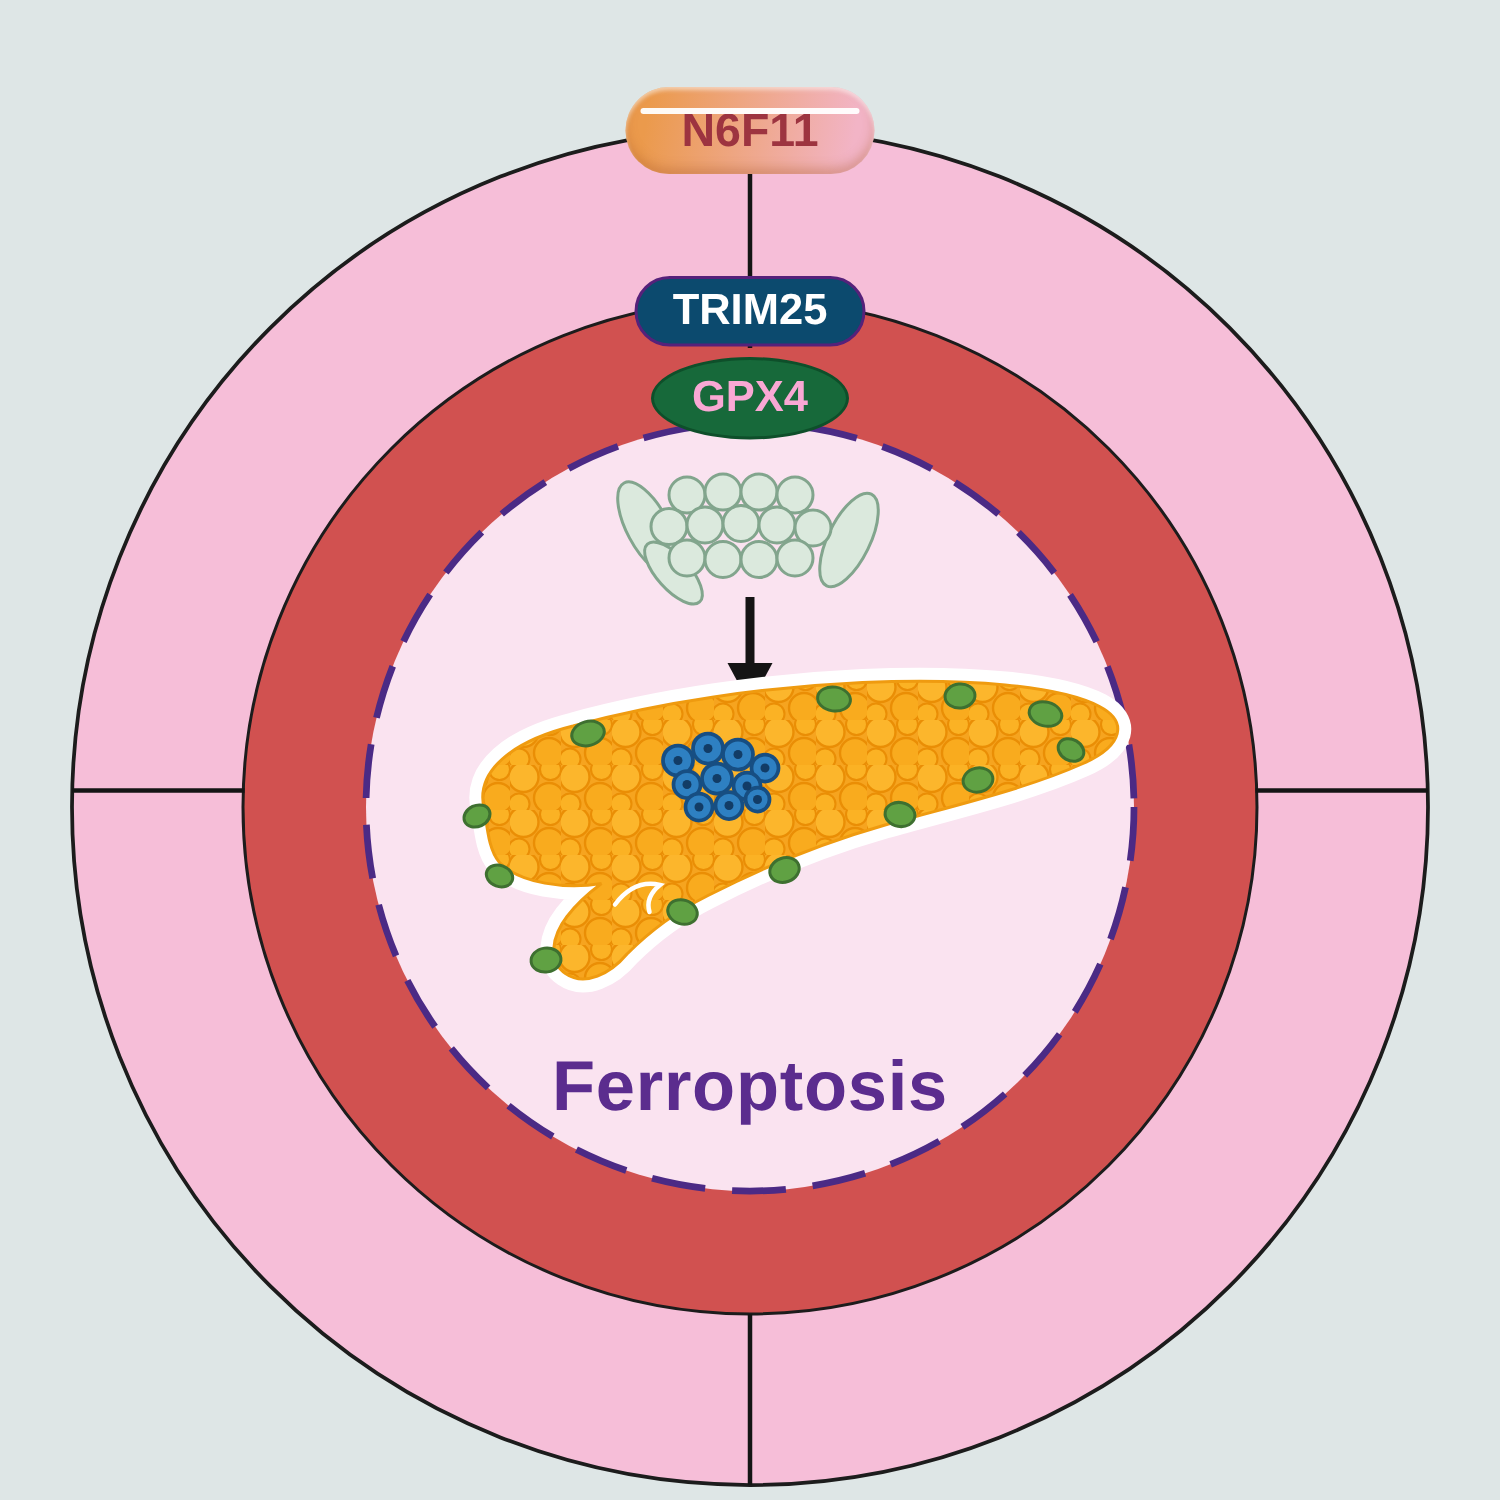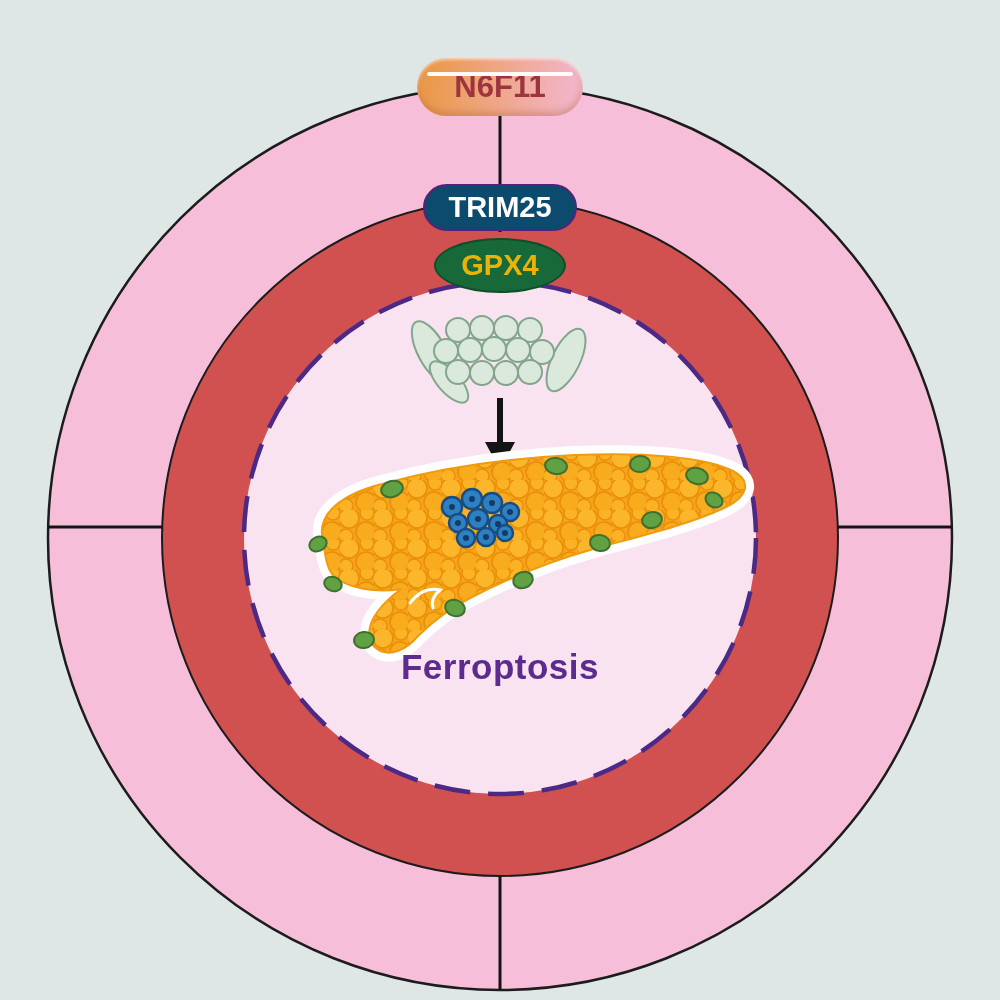--- a/index.html
+++ b/index.html
@@ -23,25 +23,25 @@
   #n6f11 .shine{
     position:absolute;top:14px;left:10px;right:10px;height:4px;border-radius:2px;
     background:rgba(255,255,255,.95);
   }
   #trim25{
     left:423px;top:184px;width:154px;height:47px;border-radius:24px;
     background:#0c4a6e;border:2px solid #56217a;color:#fff;font-size:29px;
   }
   #gpx4{
     left:434px;top:238px;width:132px;height:55px;border-radius:50%;
-    background:#17693a;border:2px solid #0e4f2a;color:#eab308;font-size:29px;
+    background:#17693a;border:2px solid #0e4f2a;color:#f9a8d4;font-size:29px;
   }
   #ferroptosis{
-    position:absolute;left:0;right:0;top:647px;text-align:center;z-index:5;
-    font-size:35px;font-weight:bold;color:#5b2c8e;letter-spacing:.5px;
+    position:absolute;left:0;right:0;top:696px;text-align:center;z-index:5;
+    font-size:47px;font-weight:bold;color:#5b2c8e;letter-spacing:.5px;
   }
 </style>
 </head>
 <body>
 
 <div class="stage">
 
   <svg class="scene" viewBox="0 0 1000 1000" xmlns="http://www.w3.org/2000/svg">
     <defs>
       <pattern id="lob" width="34" height="30" patternUnits="userSpaceOnUse">

